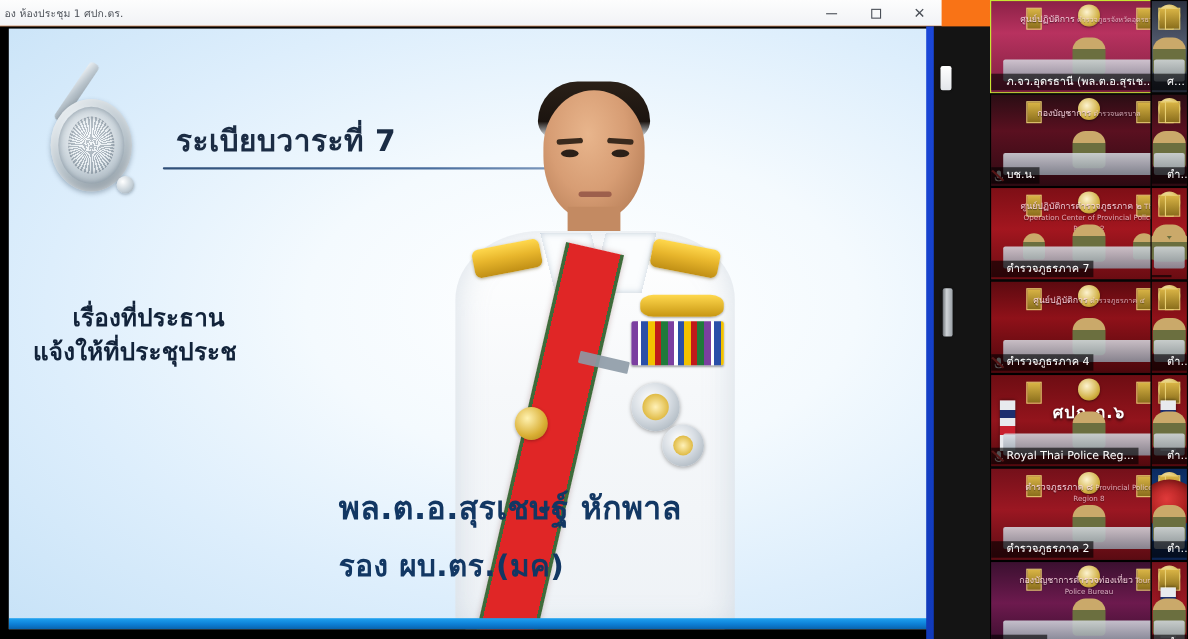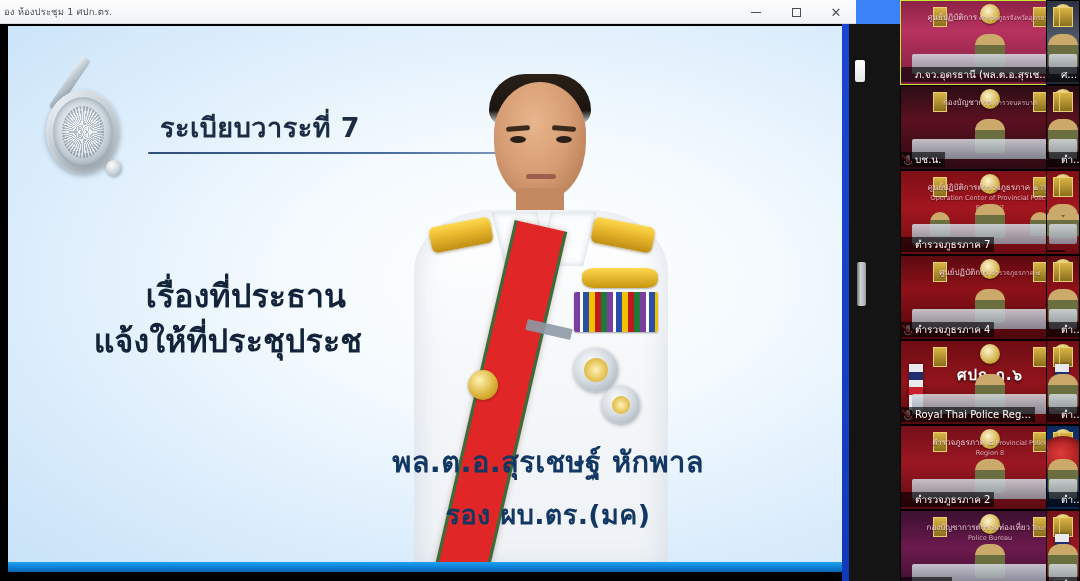--- a/index.html
+++ b/index.html
@@ -2,21 +2,21 @@
 <html><head>
 <meta charset="utf-8">
 <style>
   * { box-sizing: border-box; margin: 0; padding: 0; }
   html, body {
     width: 1080px; height: 581px;
     overflow: hidden;
     background: #1b1b1b;
     font-family: "DejaVu Sans", "Liberation Sans", sans-serif;
   }
-  #root { position: relative; width: 1080px; height: 581px; background: #3b82f6; }
+  #root { position: relative; width: 1080px; height: 581px; background: #f97316; }
 
   
   .titlebar {
     position: absolute; left: 0; top: 0; width: 856px; height: 24px;
     background: linear-gradient(#fdfdfd, #f1f3f6);
     border-bottom: 1px solid #d8dce2;
     display: flex; align-items: center;
   }
   .titlebar-text {
     font-size: 9.5px; color: #3a3f47; padding-left: 4px;
@@ -87,28 +87,28 @@
     letter-spacing: .5px; white-space: nowrap;
   }
   .agenda-rule {
     position: absolute; left: 140px; top: 126px; width: 350px; height: 2px;
     background: linear-gradient(90deg,#2f4f78,#4a6e9e 70%, #7a96bb);
     border-radius: 2px;
   }
 
   .headline {
     position: absolute; left: 58px; top: 248px; width: 360px;
-    color: #12233a; font-size: 32px; font-weight: 700;
-    line-height: 1.42; text-align: center; letter-spacing: .2px;
+    color: #12233a; font-size: 22px; font-weight: 700;
+    line-height: 1.42; text-align: left; letter-spacing: .2px;
   }
   .headline .l2 { display: block; margin-left: -36px; }
 
   .signature {
     position: absolute; left: 300px; bottom: 36px; width: 480px;
-    text-align: center; color: #123763;
+    text-align: left; color: #123763;
   }
   .sig-name { font-size: 29px; font-weight: 700; letter-spacing: .4px; white-space: nowrap; }
   .sig-rank { font-size: 27px; font-weight: 700; margin-top: 8px; letter-spacing: .4px; }
 
   
   .officer { position: absolute; left: 398px; top: 44px; width: 270px; height: 502px; }
   .of-head {
     position: absolute; left: 88px; top: 12px; width: 92px; height: 118px;
     background: radial-gradient(ellipse at 44% 34%, #e8b58c 0%, #d79d74 48%, #b87f58 85%, #99674a 100%);
     border-radius: 46px 46px 42px 42px / 52px 52px 58px 58px;

